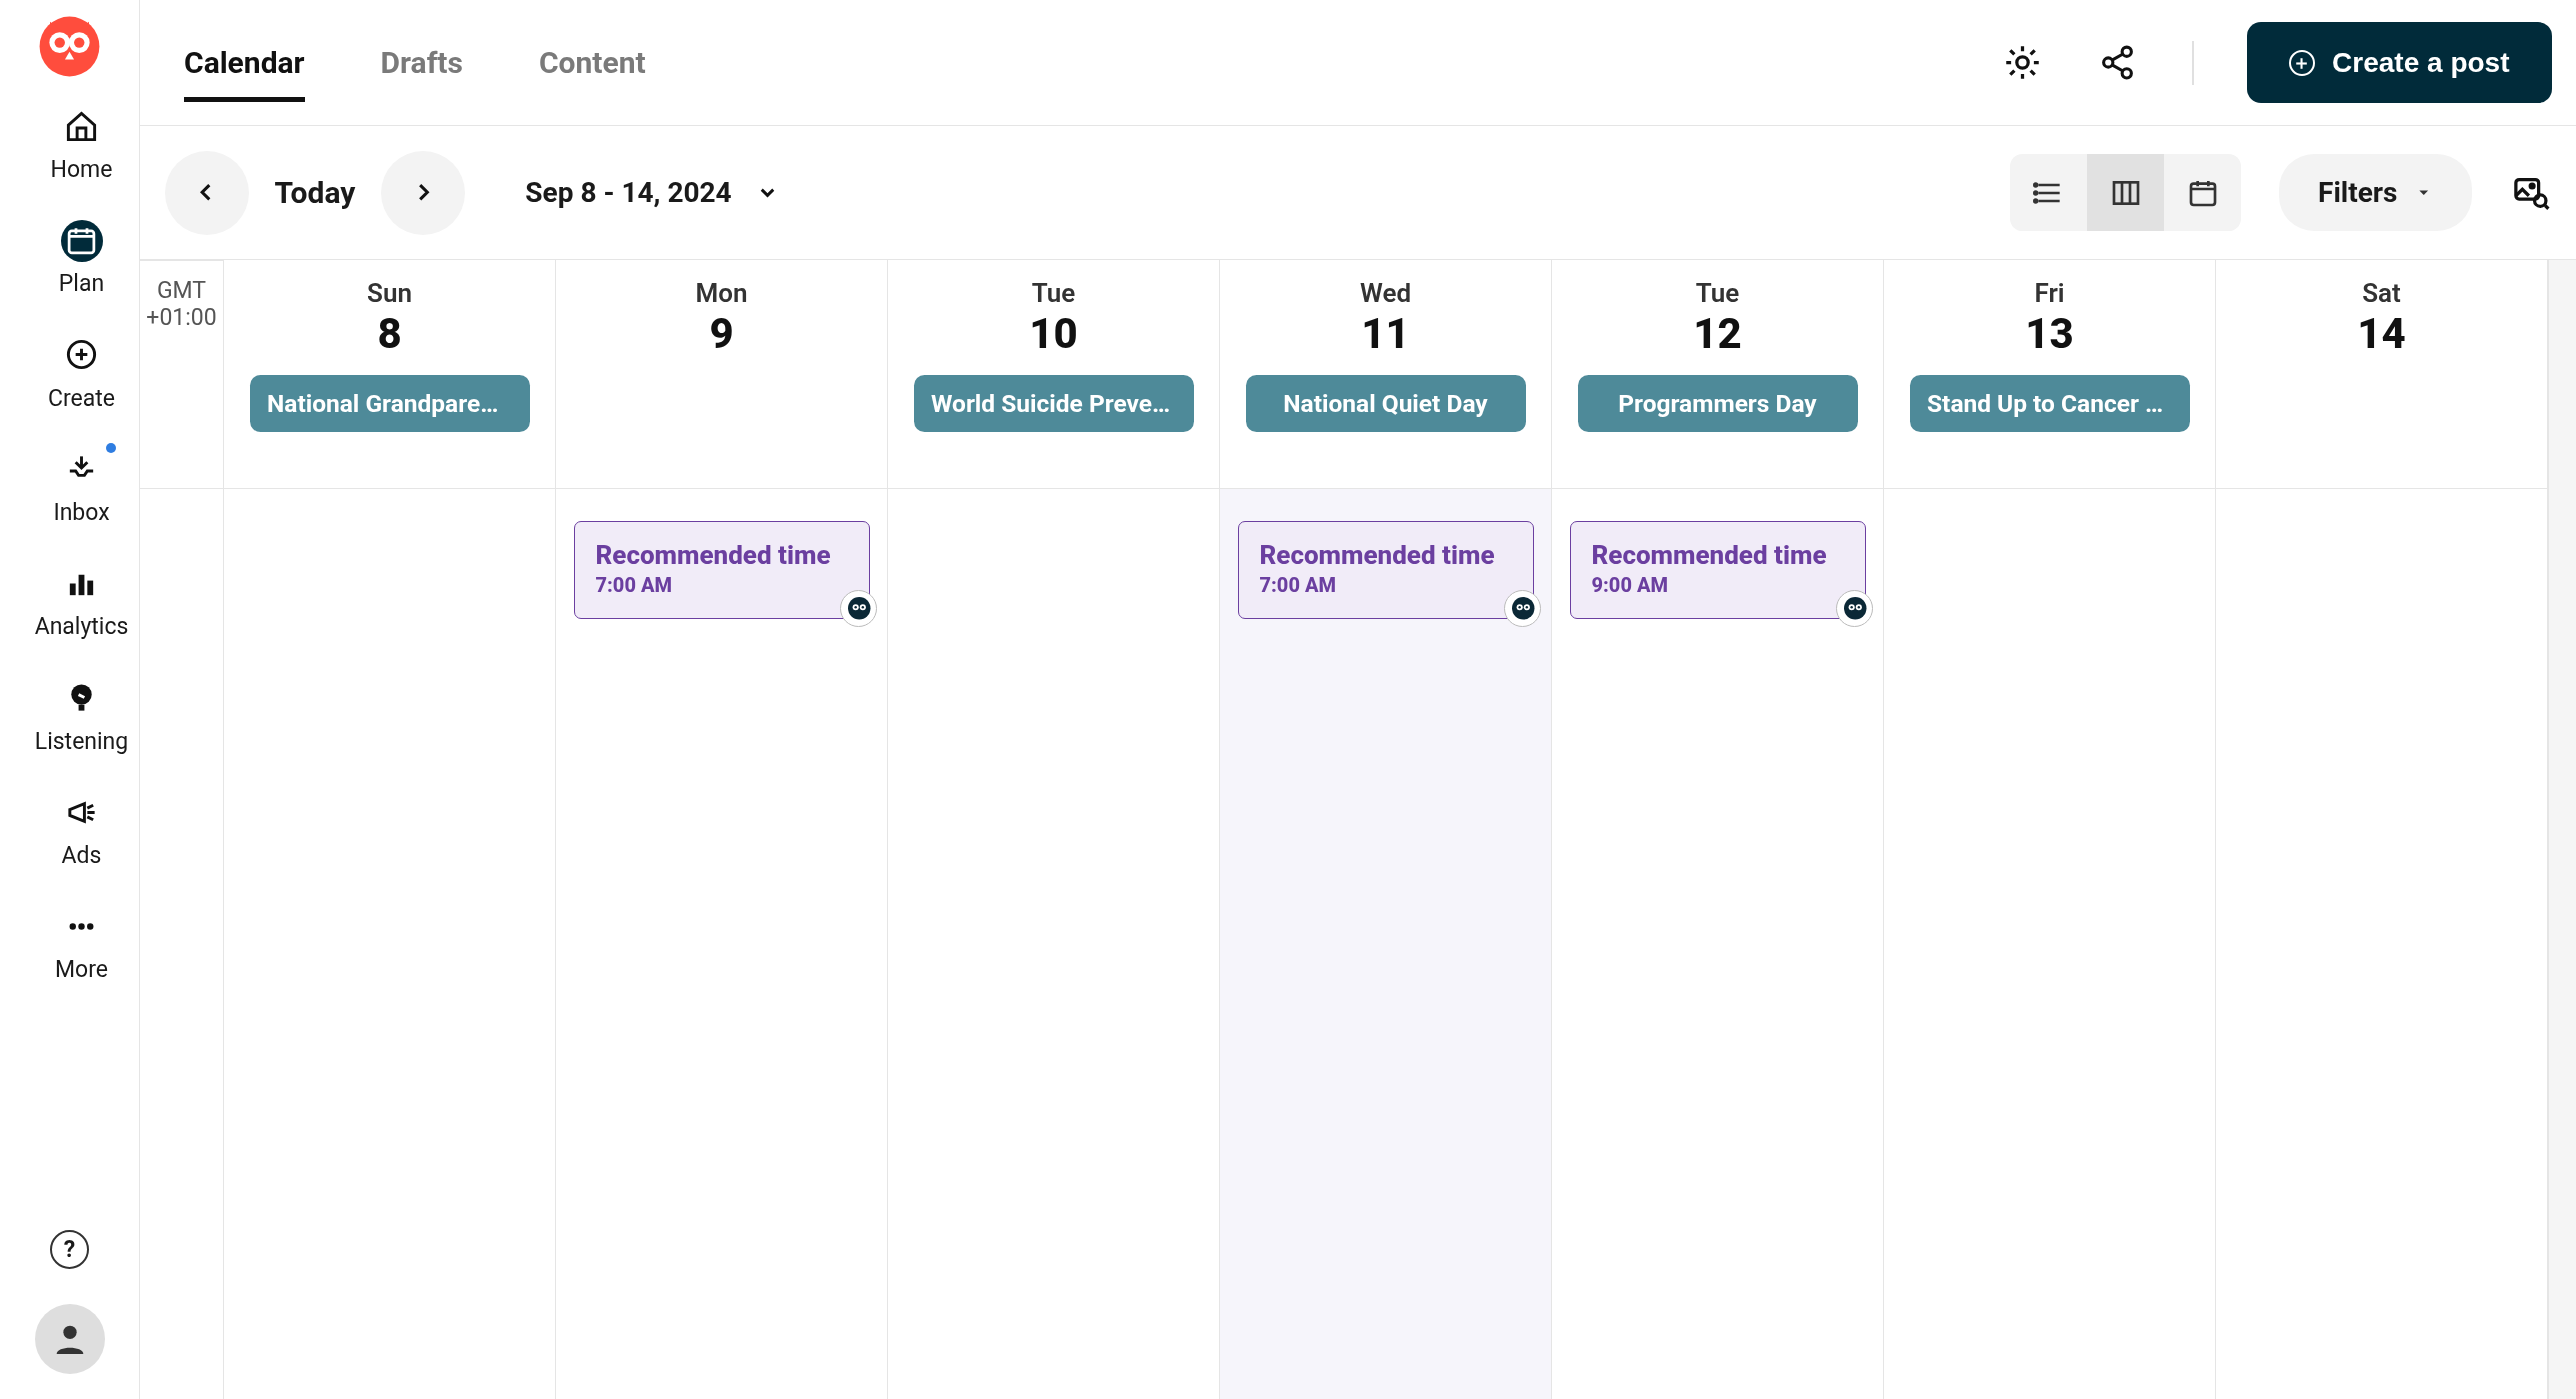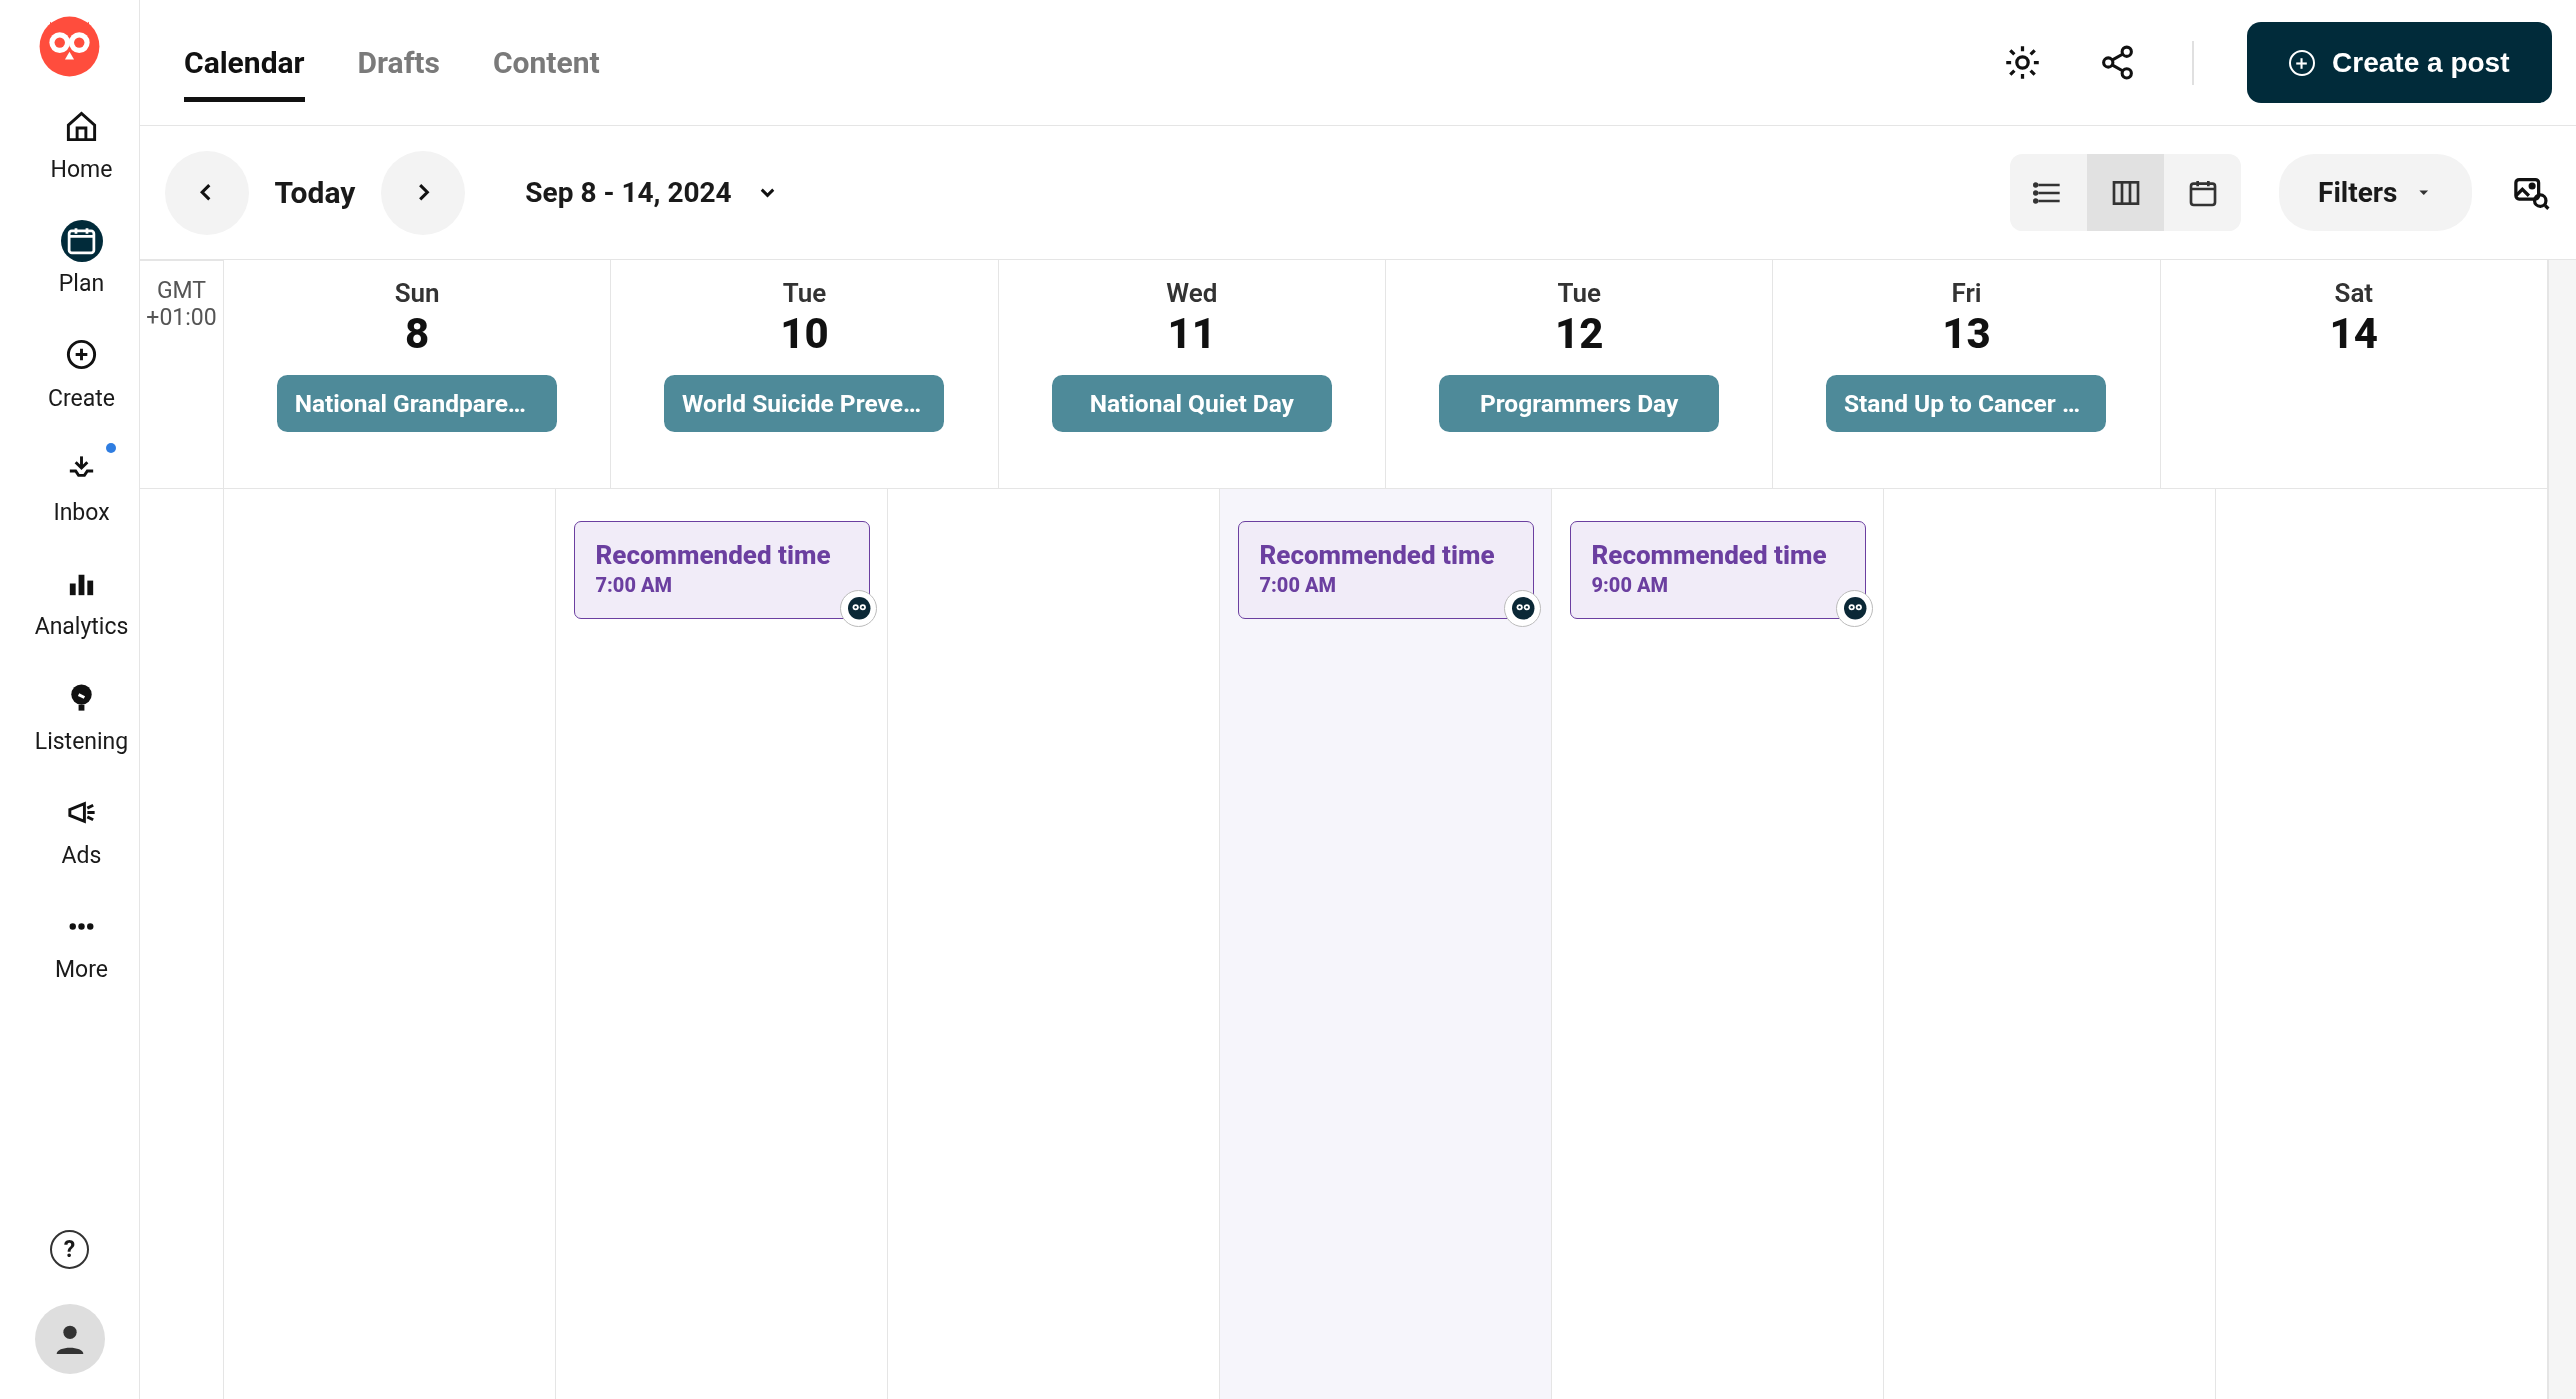--- a/index.html
+++ b/index.html
@@ -76,21 +76,21 @@
   }
   
   .main { flex:1; display:flex; flex-direction:column; min-width:0;}
   
   .topbar {
     height: 126px;
     display:flex;align-items:center;justify-content:space-between;
     padding: 0 24.5px 0 44px;
     border-bottom:0.9px solid #e5e5e5;
   }
-  .tabs { display:flex; gap:53px; align-items:center; height:100%; }
+  .tabs { display:flex; gap:76px; align-items:center; height:100%; }
   .tab {
     font-size:30px;font-weight:700;color:#7a7a7a;
     height:100%;display:flex;align-items:center;
     position:relative;cursor:pointer;
   }
   .tab.active { color:#111; }
   .tab.active::after {
     content:"";position:absolute;left:0;right:0;bottom:23px;height:5.3px;background:#111;
   }
   .topbar-right { display:flex;align-items:center;gap:53px; }
@@ -375,20 +375,26 @@
         <div class="tz-col">
           <span>GMT</span>
           <span>+01:00</span>
         </div>
 
         <div class="day-col">
             <div class="day-header">
           <div class="dow">Sun</div>
           <div class="daynum">8</div>
           <div class="event-pill">National Grandparen…</div>
+        </div>
+          </div>
+        <div class="day-col">
+            <div class="day-header">
+          <div class="dow">Mon</div>
+          <div class="daynum">9</div>
         </div>
           </div>
         <div class="day-col">
             <div class="day-header">
           <div class="dow">Tue</div>
           <div class="daynum">10</div>
           <div class="event-pill">World Suicide Preven…</div>
         </div>
           </div>
         <div class="day-col">

